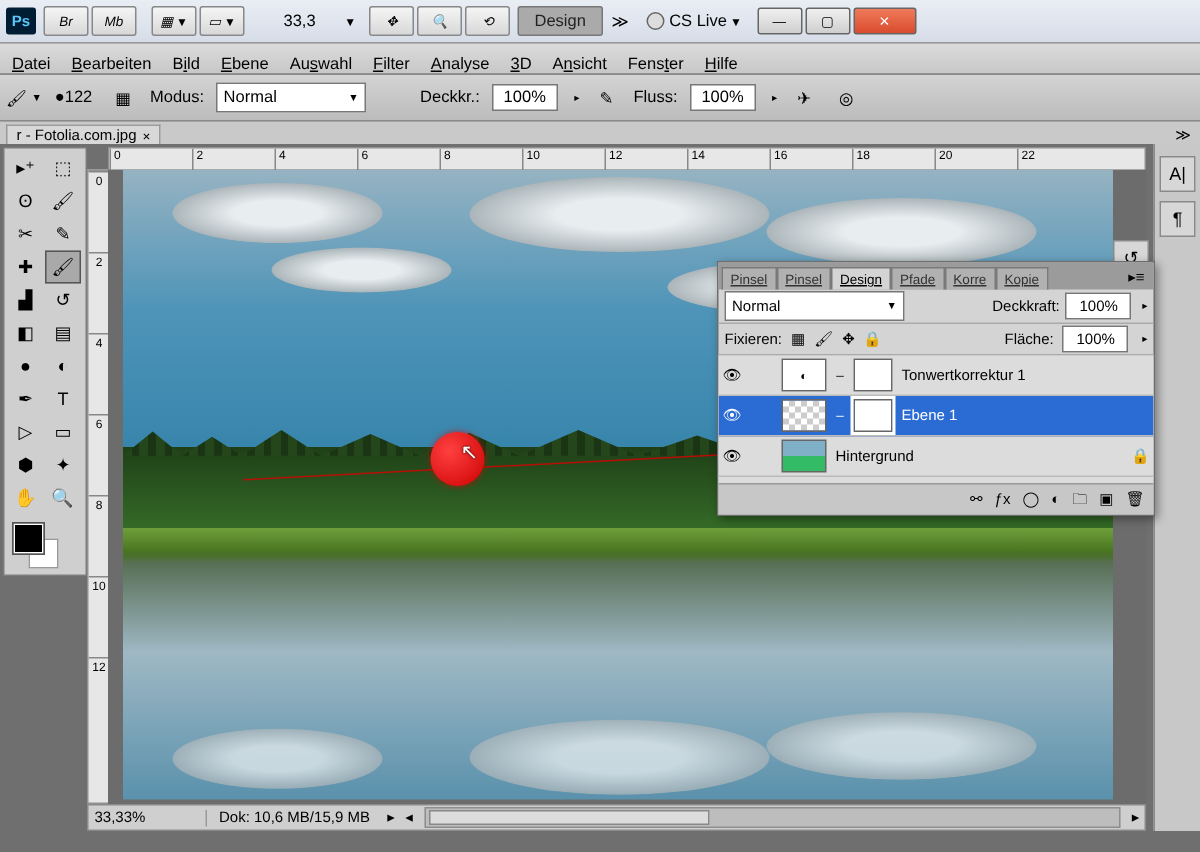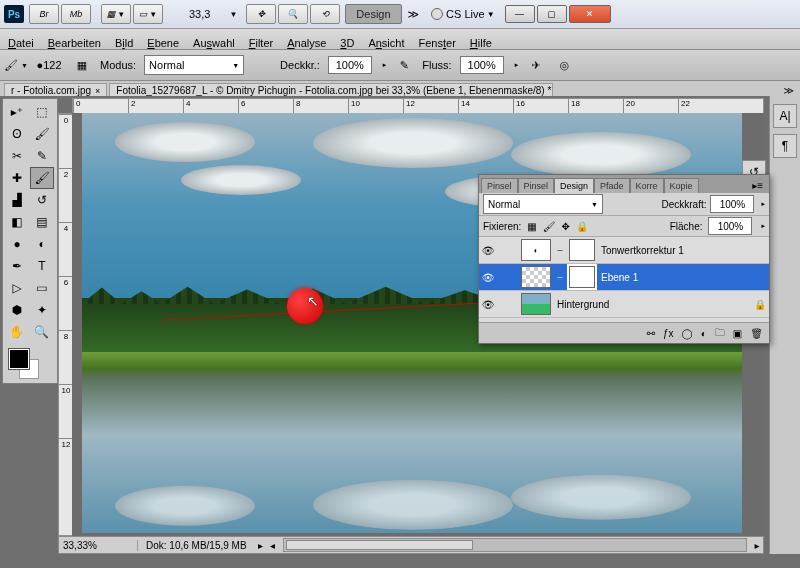--- a/index.html
+++ b/index.html
@@ -59,21 +59,21 @@
 .marker { position:absolute; top:175px; left:205px; width:36px; height:36px; background:radial-gradient(circle at 35% 35%,#ff4040,#cc0000); border-radius:50%; box-shadow:0 0 4px rgba(220,0,0,.7); }
 .cursor { position:absolute; top:180px; left:225px; font-size:14px; color:#fff; text-shadow:0 0 2px #000; pointer-events:none; }
 .red-line { position:absolute; top:198px; left:80px; width:320px; height:24px; border-top:1px solid rgba(220,0,0,.8); transform:skewY(-3deg); }
 
 .rpanel { position:absolute; top:0; right:0; width:30px; bottom:0; background:#c8c8c8; border-left:1px solid #8a8a8a; display:flex; flex-direction:column; align-items:center; padding-top:8px; gap:6px; }
 .rpanel-dock { position:absolute; top:64px; right:31px; width:27px; display:flex; flex-direction:column; gap:4px; }
 .rpanel .ic,.rpanel-dock .ic { width:22px; height:22px; background:#d7d7d7; border:1px solid #8a8a8a; display:flex; align-items:center; justify-content:center; font-size:12px; }
 
 .layers { position:absolute; top:78px; right:30px; width:290px; height:168px; background:#d4d4d4; border:1px solid #6d6d6d; box-shadow:2px 2px 6px rgba(0,0,0,.4); font-size:10px; display:flex; flex-direction:column; }
 .layers-tabs { height:18px; background:#9b9b9b; display:flex; align-items:flex-end; padding:0 2px; gap:0; }
-.layers-tabs .lt { padding:2px 5px; background:#b1b1b1; color:#333; border:1px solid #7a7a7a; border-bottom:none; font-size:9px; }
+.layers-tabs .lt { padding:2px 5px; background:#b1b1b1; color:#333; border:1px solid #7a7a7a; border-bottom:none; font-size:9px;text-decoration:underline; }
 .layers-tabs .lt.act { background:#d4d4d4; color:#000; }
 .layers-tabs .menu { margin-left:auto; padding:2px 4px; font-size:10px; }
 .layers-opts { height:22px; display:flex; align-items:center; padding:0 4px; gap:4px; border-bottom:1px solid #aaa; }
 .layers-lock { height:20px; display:flex; align-items:center; padding:0 4px; gap:6px; border-bottom:1px solid #aaa; }
 .layers-list { flex:1; background:#dcdcdc; overflow:auto; }
 .lyr { height:26px; display:flex; align-items:center; border-bottom:1px solid #bbb; padding:0 2px; gap:6px; }
 .lyr.sel { background:#2a6bd4; color:#fff; }
 .eye { width:14px; text-align:center; }
 .thumb { width:28px; height:20px; background:#fff; border:1px solid #666; display:flex; align-items:center; justify-content:center; font-size:8px; overflow:hidden; }
 .thumb.checker { background:repeating-conic-gradient(#ccc 0 25%,#fff 0 50%) 0 0/8px 8px; }
@@ -151,23 +151,20 @@
   <div class="num-input">100%</div>
     <span class="tri">▸</span>
   <div class="icon">✈</div>
   <div class="icon">◎</div>
 </div>
 
 <div class="tabbar">
   <div class="tab">
       <span>r - Fotolia.com.jpg</span>
       <span class="x">×</span>
-    </div>
-  <div class="tab">
-      <span>Fotolia_15279687_L - © Dmitry Pichugin - Fotolia.com.jpg bei 33,3% (Ebene 1, Ebenenmaske/8) *</span>
     </div>
   <span class="more">≫</span>
 </div>
 
 <div class="workspace">
 
   <div class="toolbox">
     <div class="tool">▸⁺</div>
     <div class="tool">⬚</div>
     <div class="tool">ʘ</div>

